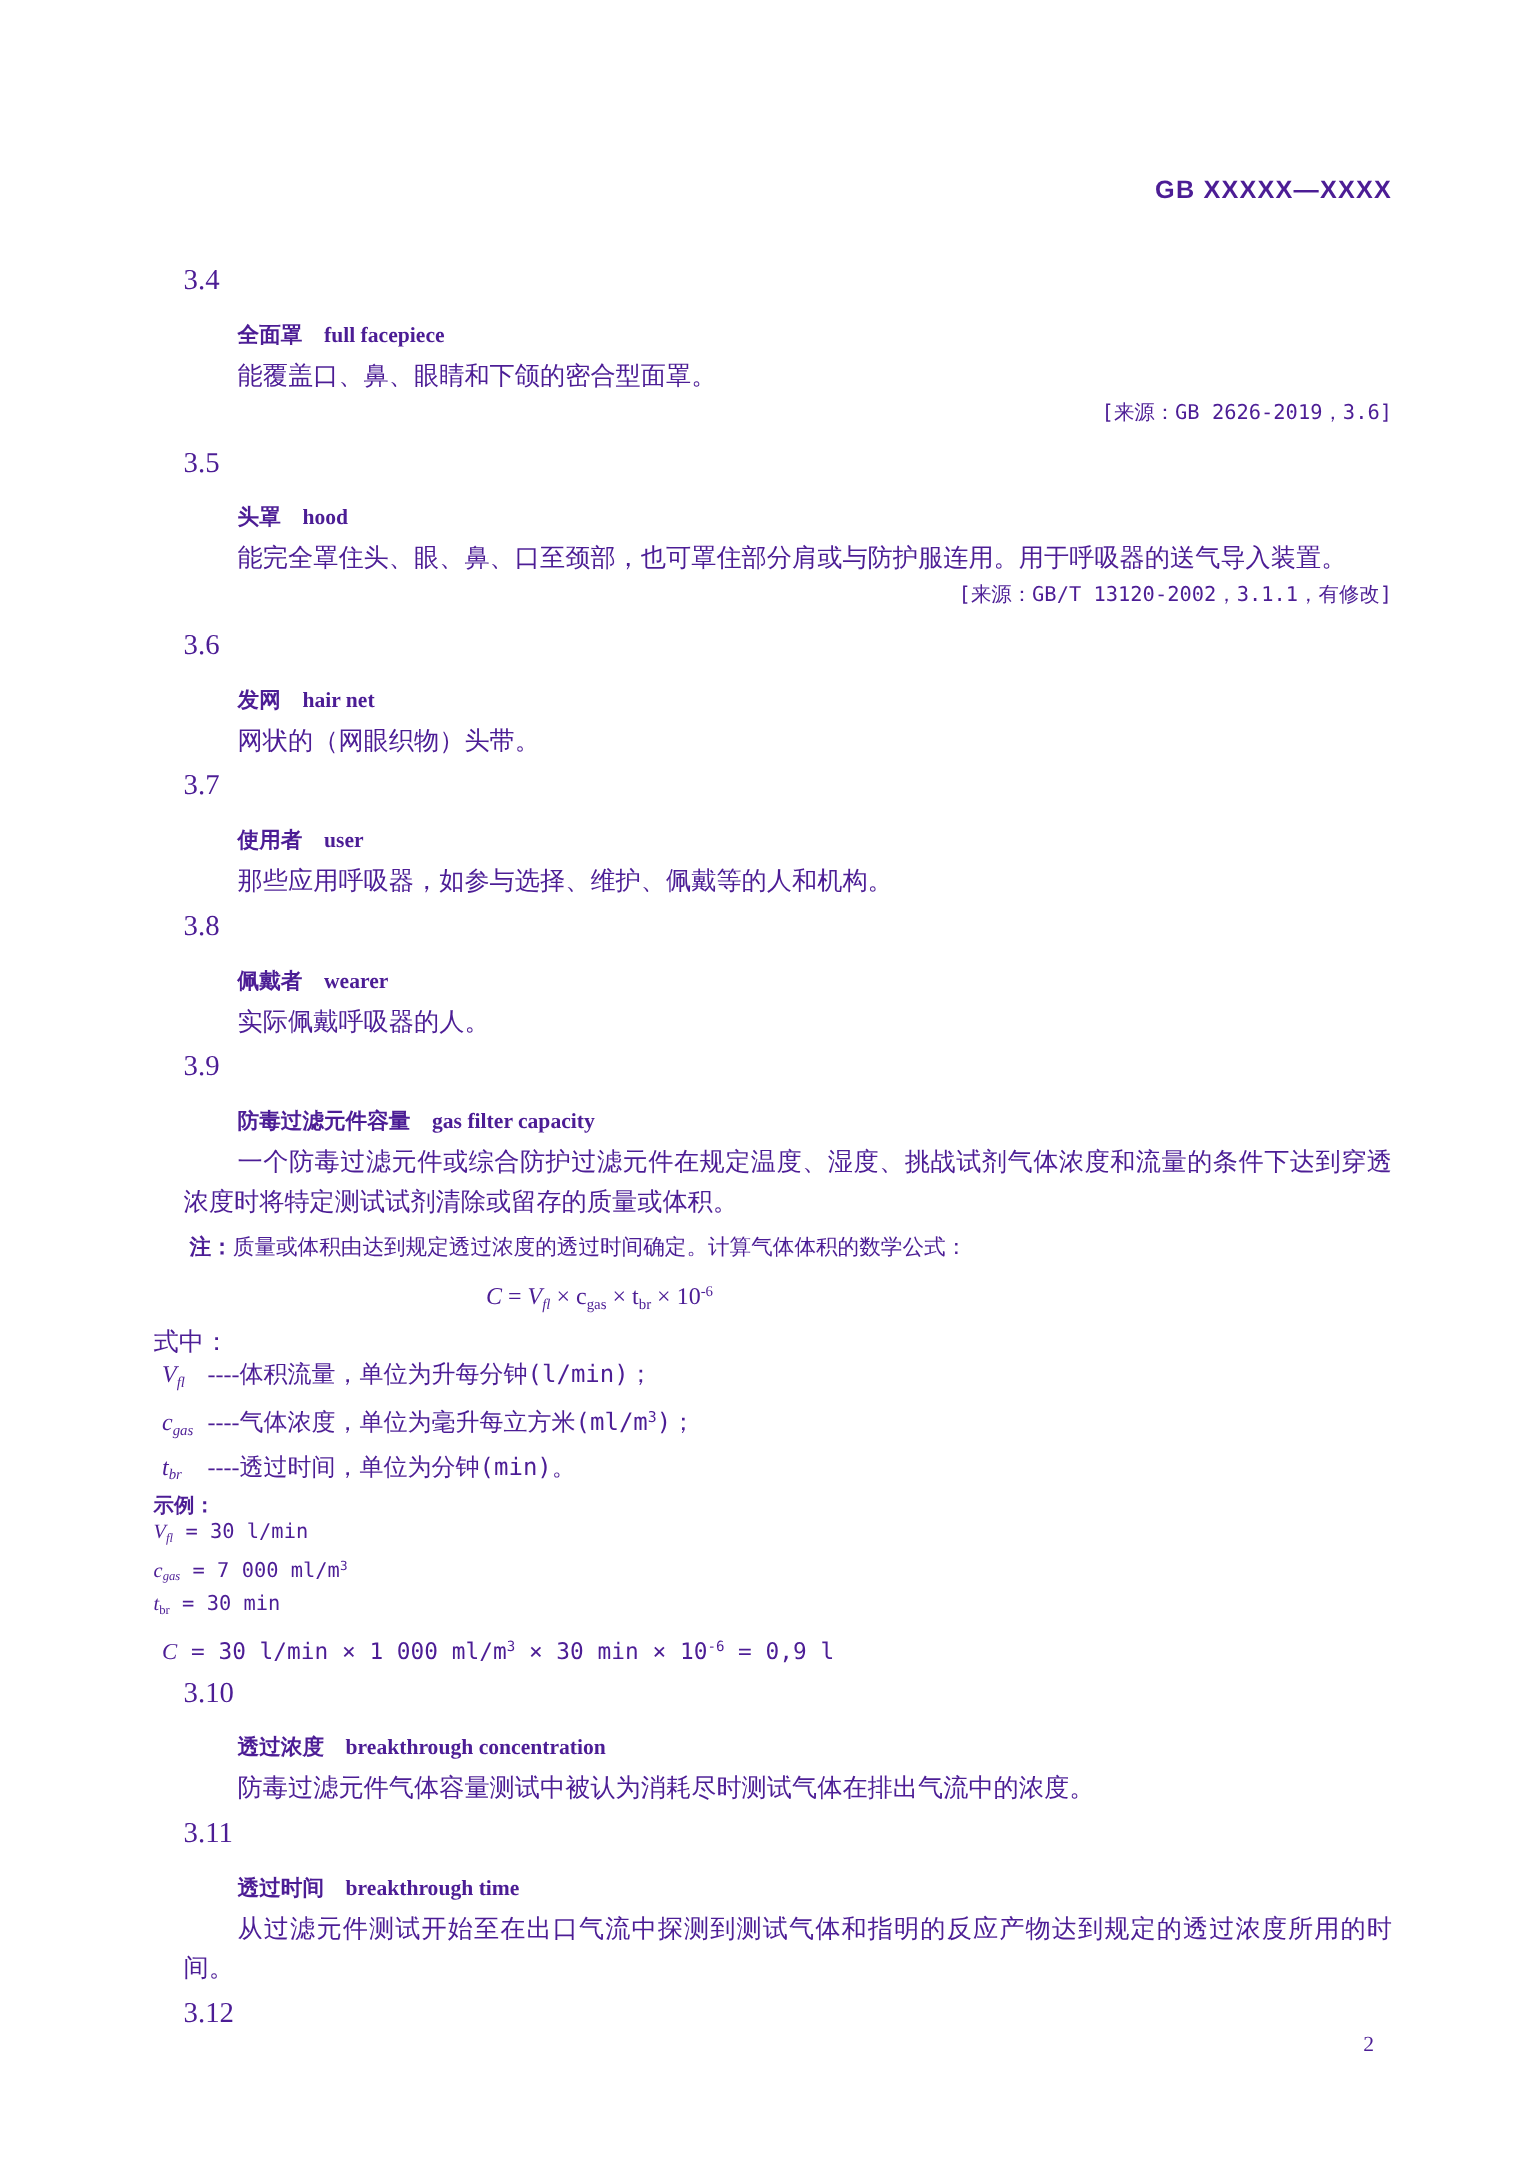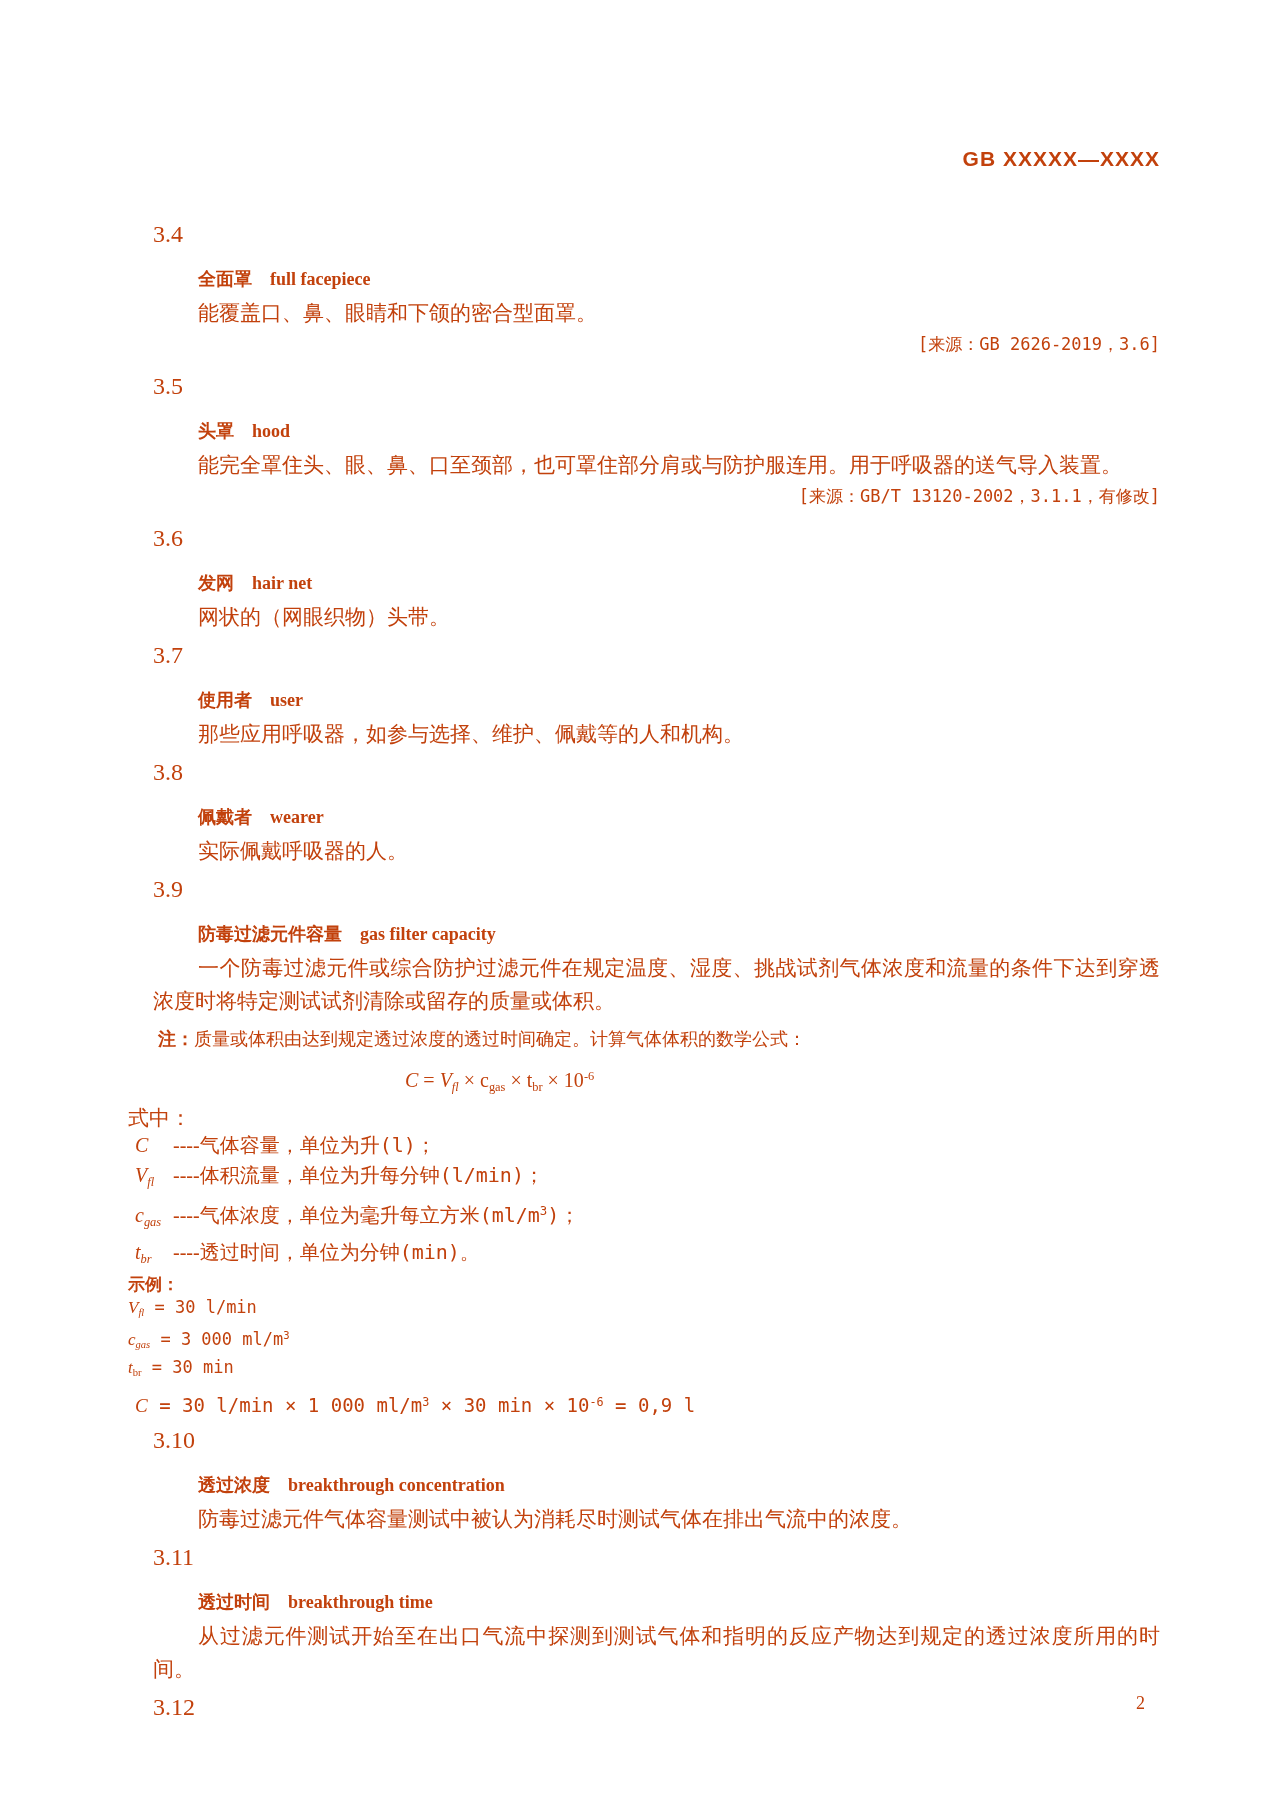--- a/index.html
+++ b/index.html
@@ -3,21 +3,21 @@
 <meta charset="utf-8">
 <style>
   html,body{margin:0;padding:0;background:#ffffff;}
   .page{
     position:relative;
     width:1280px;height:1810px;
     background:#ffffff;
     box-sizing:border-box;
     padding:146px 120px 0 128px;
     font-family:"Liberation Serif","DejaVu Serif",serif;
-    color:#c2410c;
+    color:#4c1d95;
     overflow:hidden;
   }
   .doc-header{
     text-align:right;
     font-family:"Liberation Sans","DejaVu Sans",sans-serif;
     font-weight:bold;
     font-size:21px;
     line-height:26px;
     letter-spacing:1px;
     margin:0 0 50px 0;
@@ -146,27 +146,26 @@
     <p class="def">实际佩戴呼吸器的人。</p>
   </section>
 
   <section>
     <div class="sec-num">3.9</div>
     <h3 class="term"><span>防毒过滤元件容量</span><span class="term-en">gas filter capacity</span></h3>
     <p class="def">一个防毒过滤元件或综合防护过滤元件在规定温度、湿度、挑战试剂气体浓度和流量的条件下达到穿透浓度时将特定测试试剂清除或留存的质量或体积。</p>
     <p class="note"><span class="note-label">注：</span><span>质量或体积由达到规定透过浓度的透过时间确定。计算气体体积的数学公式：</span></p>
     <div class="formula"><span class="var">C</span><span> = </span><span class="var">V</span><span class="sub var">fl</span><span> × c</span><span class="sub">gas</span><span> × t</span><span class="sub">br</span><span> × 10</span><span class="sup">-6</span></div>
     <div class="where-label">式中：</div>
-    <div class="where-item"><span class="sym"><span class="var">C</span></span><span><span>----气体容量，单位为升</span><span class="mono">(l)</span><span>；</span></span></div>
     <div class="where-item"><span class="sym"><span class="var">V</span><span class="sub var">fl</span></span><span><span>----体积流量，单位为升每分钟</span><span class="mono">(l/min)</span><span>；</span></span></div>
     <div class="where-item"><span class="sym"><span class="var">c</span><span class="sub var">gas</span></span><span><span>----气体浓度，单位为毫升每立方米</span><span class="mono">(ml/m</span><span class="sup mono">3</span><span class="mono">)</span><span>；</span></span></div>
     <div class="where-item"><span class="sym"><span class="var">t</span><span class="sub var">br</span></span><span><span>----透过时间，单位为分钟</span><span class="mono">(min)</span><span>。</span></span></div>
     <div class="example-label">示例：</div>
     <div class="example-line"><span class="var">V</span><span class="sub var">fl</span><span class="mono"> = 30 l/min</span></div>
-    <div class="example-line"><span class="var">c</span><span class="sub var">gas</span><span class="mono"> = 3 000 ml/m</span><span class="sup mono">3</span></div>
+    <div class="example-line"><span class="var">c</span><span class="sub var">gas</span><span class="mono"> = 7 000 ml/m</span><span class="sup mono">3</span></div>
     <div class="example-line"><span class="var">t</span><span class="sub">br</span><span class="mono"> = 30 min</span></div>
     <div class="example-result"><span class="var">C</span><span class="mono"> = 30 l/min × 1 000 ml/m</span><span class="sup mono">3</span><span class="mono"> × 30 min × 10</span><span class="sup mono">-6</span><span class="mono"> = 0,9 l</span></div>
   </section>
 
   <section>
     <div class="sec-num">3.10</div>
     <h3 class="term"><span>透过浓度</span><span class="term-en">breakthrough concentration</span></h3>
     <p class="def">防毒过滤元件气体容量测试中被认为消耗尽时测试气体在排出气流中的浓度。</p>
   </section>
 

